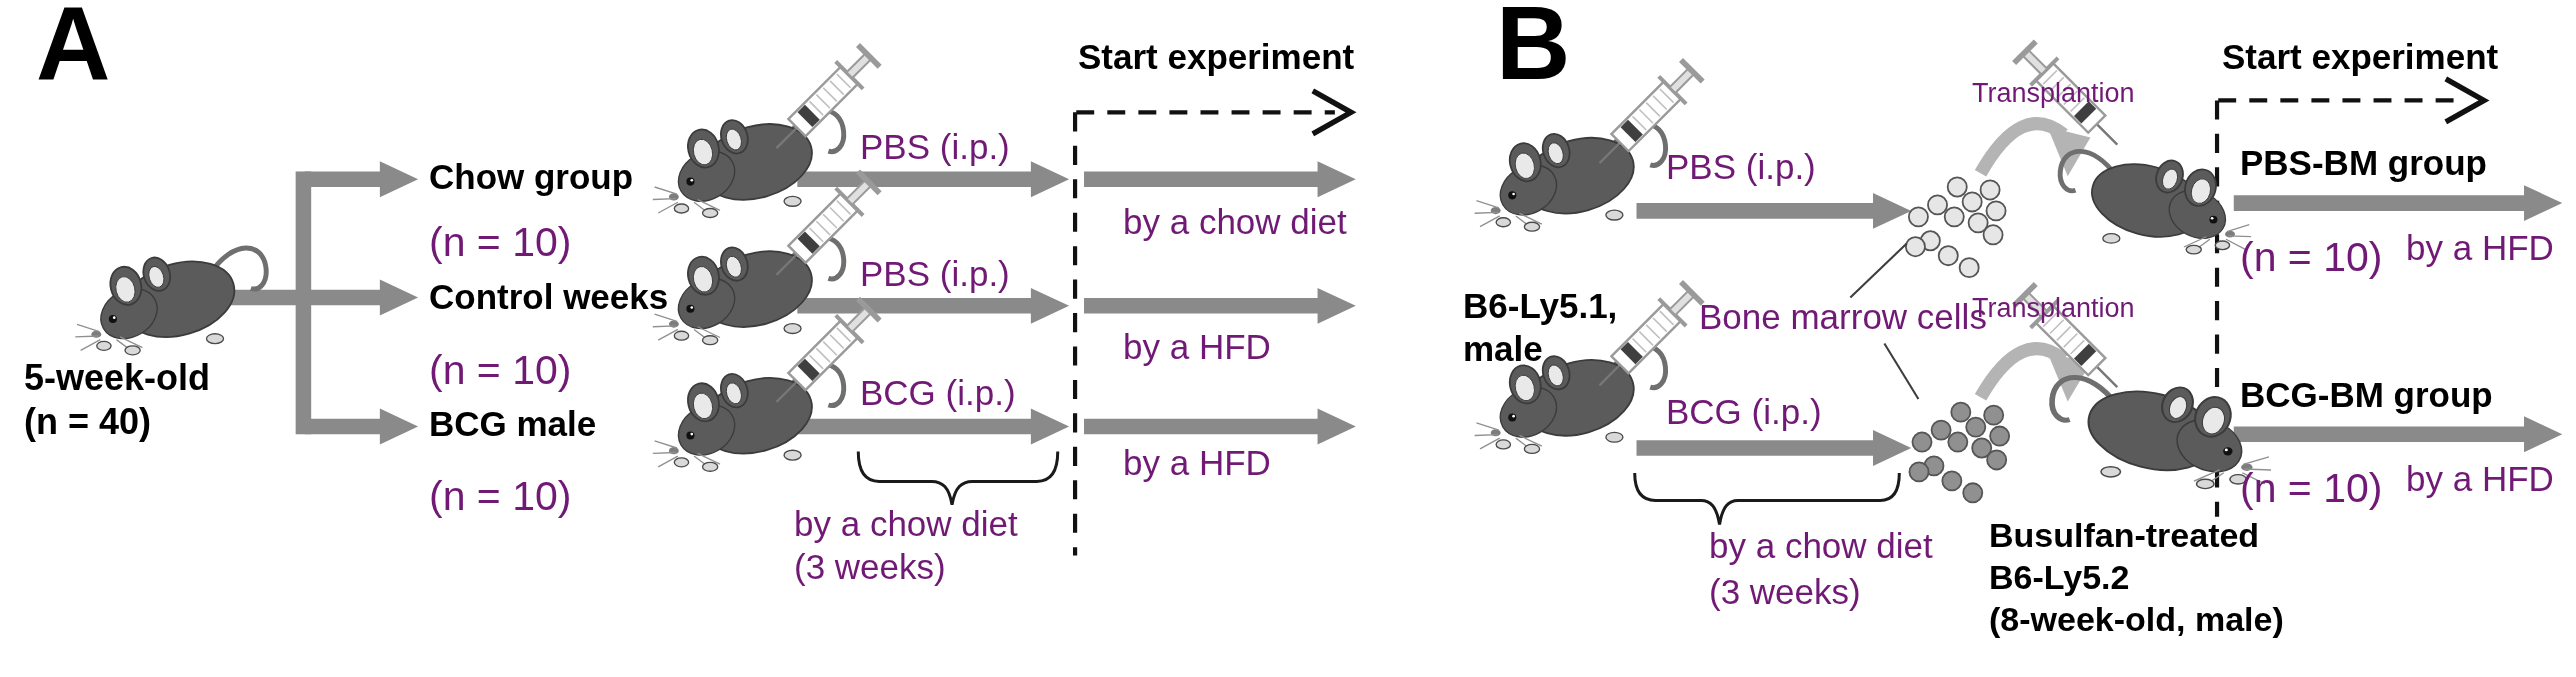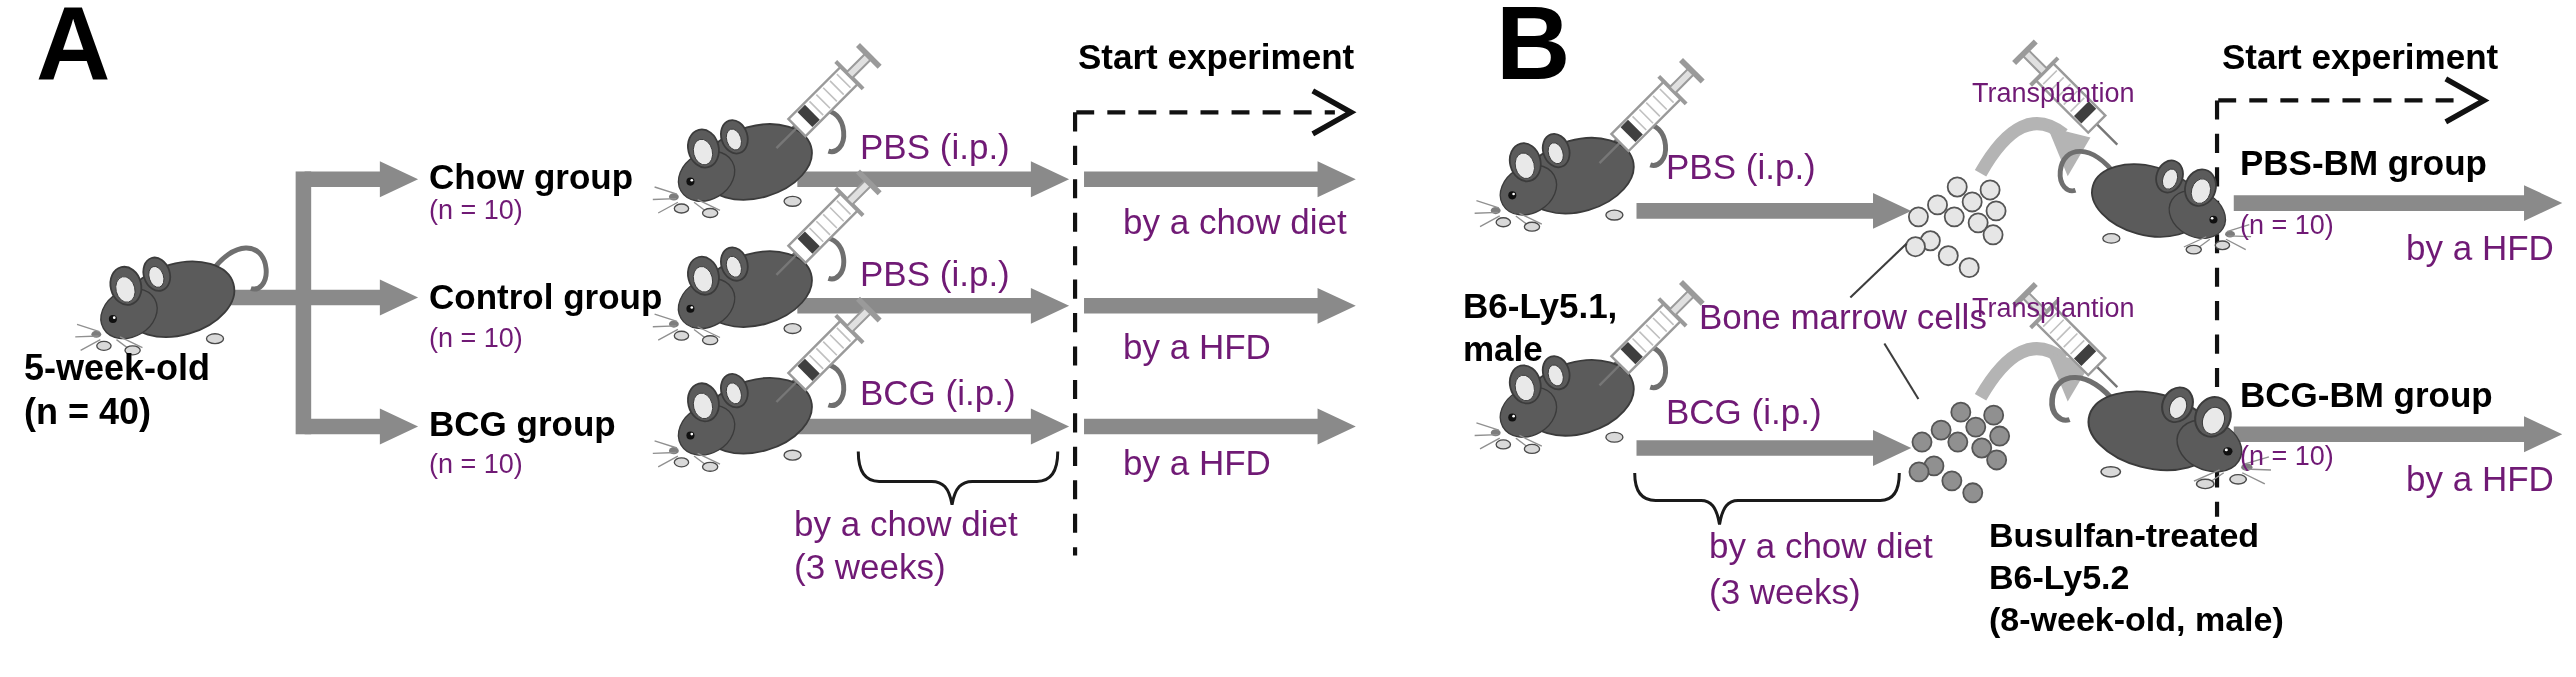--- a/index.html
+++ b/index.html
@@ -4,21 +4,21 @@
 <style>
   html,body{margin:0;padding:0;background:#ffffff;}
   #stage{position:relative;width:2576px;height:678px;background:#ffffff;overflow:hidden;
          font-family:"Liberation Sans", sans-serif;color:#1a1a1a;}
   #gfx{position:absolute;left:0;top:0;}
   .t{position:absolute;white-space:nowrap;font-size:35px;line-height:1.15;color:#701a75;}
   .b{font-weight:bold;color:#000;}
   .c{text-align:left;white-space:normal;}
   .panel-letter{font-size:103px;font-weight:bold;line-height:1;color:#000;}
   .small{font-size:27px;}
-  .n10{font-size:27px;}
+  .n10{font-size:41px;margin-top:24px;}
   .stack span{display:block;}
 </style>
 </head>
 <body>
 
 <div id="stage">
 
   <svg id="gfx" width="2576" height="678" viewBox="0 0 4313 1135">
     <defs>
       <g id="mouse">
@@ -171,30 +171,30 @@
     <g>
         <use href="#syringe" transform="translate(3545,242) rotate(-135) scale(1.35)"></use>
       </g>
     <g>
         <use href="#syringe" transform="translate(3545,648) rotate(-135) scale(1.35)"></use>
       </g>
   </svg>
 
   <div class="t panel-letter" style="left:36px;top:-8.4px;">A</div>
 
-  <div class="t b c stack" style="left:24px;top:346px;width:400px;font-size:36px;line-height:1.22;">
+  <div class="t b c stack" style="left:24px;top:356px;width:400px;font-size:36px;line-height:1.22;">
     <span>5-week-old</span>
     <span>(n = 40)</span>
   </div>
 
   <div class="t b" style="left:429px;top:149px;margin-top:8px;">Chow group</div>
   <div class="t n10" style="left:429px;top:195px;">(n = 10)</div>
-  <div class="t b" style="left:429px;top:277px;">Control group</div>
+  <div class="t b" style="left:429px;top:277px;">Control weeks</div>
   <div class="t n10" style="left:429px;top:323px;">(n = 10)</div>
-  <div class="t b" style="left:429px;top:404px;">BCG group</div>
+  <div class="t b" style="left:429px;top:404px;">BCG male</div>
   <div class="t n10" style="left:429px;top:449px;">(n = 10)</div>
 
   <div class="t" style="left:860px;top:127px;">PBS (i.p.)</div>
   <div class="t" style="left:860px;top:254px;">PBS (i.p.)</div>
   <div class="t" style="left:860px;top:373px;">BCG (i.p.)</div>
 
   <div class="t c stack" style="left:794px;top:502px;width:299px;line-height:1.24;">
     <span>by a chow diet</span>
     <span>(3 weeks)</span>
   </div>

